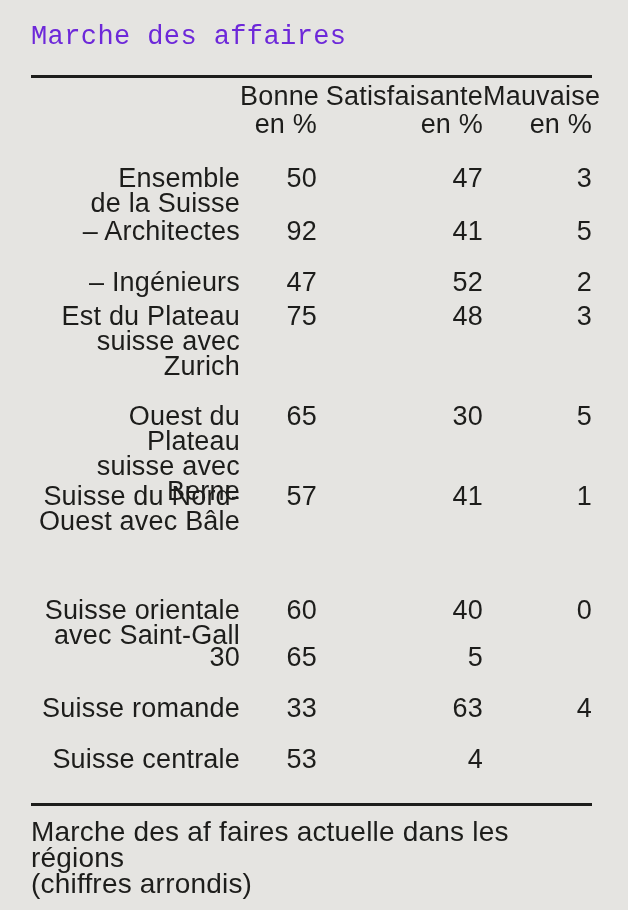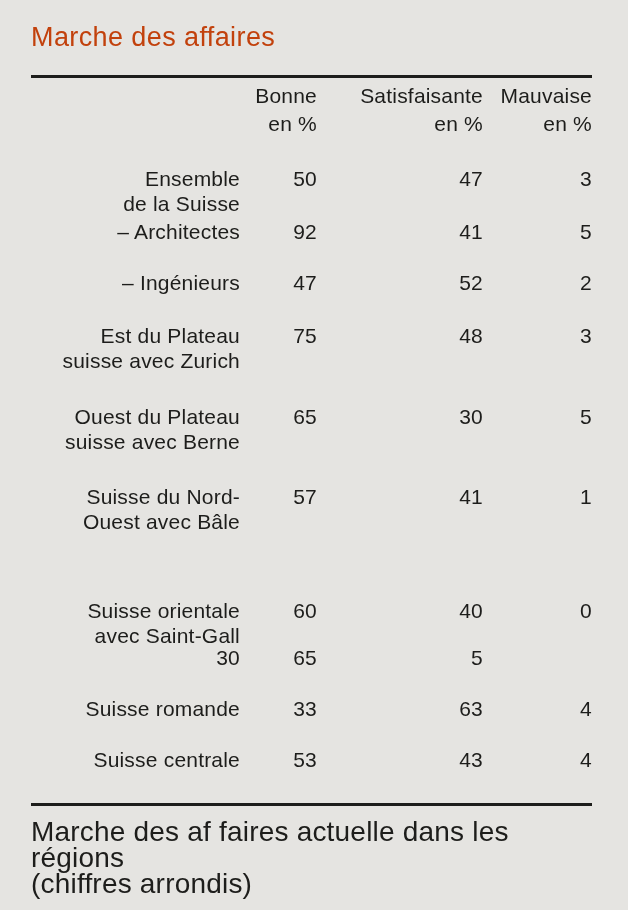--- a/index.html
+++ b/index.html
@@ -12,43 +12,43 @@
     position: relative;
     width: 628px;
     height: 910px;
     background: #e5e4e1;
     overflow: hidden;
   }
   .title {
     position: absolute;
     left: 31px;
     top: 22px;
-    font-family: Liberation Sans, sans-serif;
+    font-family: Liberation Mono, monospace;
     font-size: 27px;
     line-height: 30px;
     letter-spacing: 0.4px;
-    color: #c2410c;
+    color: #6d28d9;
     white-space: nowrap;
   }
   .rule {
     position: absolute;
     left: 31px;
     width: 561px;
     height: 2.5px;
     background: #1d1d1b;
   }
   .rule-top { top: 75px; }
   .rule-bottom { top: 803px; }
   .grid-row {
     position: absolute;
     left: 31px;
     width: 561px;
     display: grid;
     grid-template-columns: 209px 77px 166px 109px;
-    font-size: 21px;
+    font-size: 27px;
     line-height: 25px;
     letter-spacing: 0.2px;
   }
   .header-row { line-height: 28px; }
   .cell { white-space: pre-line; }
   .cell.label { text-align: right; }
   .cell.num, .cell.colhead { text-align: right; }
   .footer {
     position: absolute;
     left: 31px;
@@ -94,21 +94,21 @@
     <div class="cell num">5</div>
   </div>
 
   <div class="grid-row" style="top:270px">
     <div class="cell label">– Ingénieurs</div>
     <div class="cell num">47</div>
     <div class="cell num">52</div>
     <div class="cell num">2</div>
   </div>
 
-  <div class="grid-row" style="top:323px">
+  <div class="grid-row" style="top:304px">
     <div class="cell label">Est du Plateau
 suisse avec Zurich</div>
     <div class="cell num">75</div>
     <div class="cell num">48</div>
     <div class="cell num">3</div>
   </div>
 
   <div class="grid-row" style="top:404px">
     <div class="cell label">Ouest du Plateau
 suisse avec Berne</div>
@@ -142,21 +142,20 @@
   <div class="grid-row" style="top:696px">
     <div class="cell label">Suisse romande</div>
     <div class="cell num">33</div>
     <div class="cell num">63</div>
     <div class="cell num">4</div>
   </div>
 
   <div class="grid-row" style="top:747px">
     <div class="cell label">Suisse centrale</div>
     <div class="cell num">53</div>
-    <div class="cell num">43</div>
     <div class="cell num">4</div>
   </div>
 
   <div class="rule rule-bottom"></div>
 
   <div class="footer">Marche des af faires actuelle dans les régions
 (chiffres arrondis)</div>
 
 </div>
 

